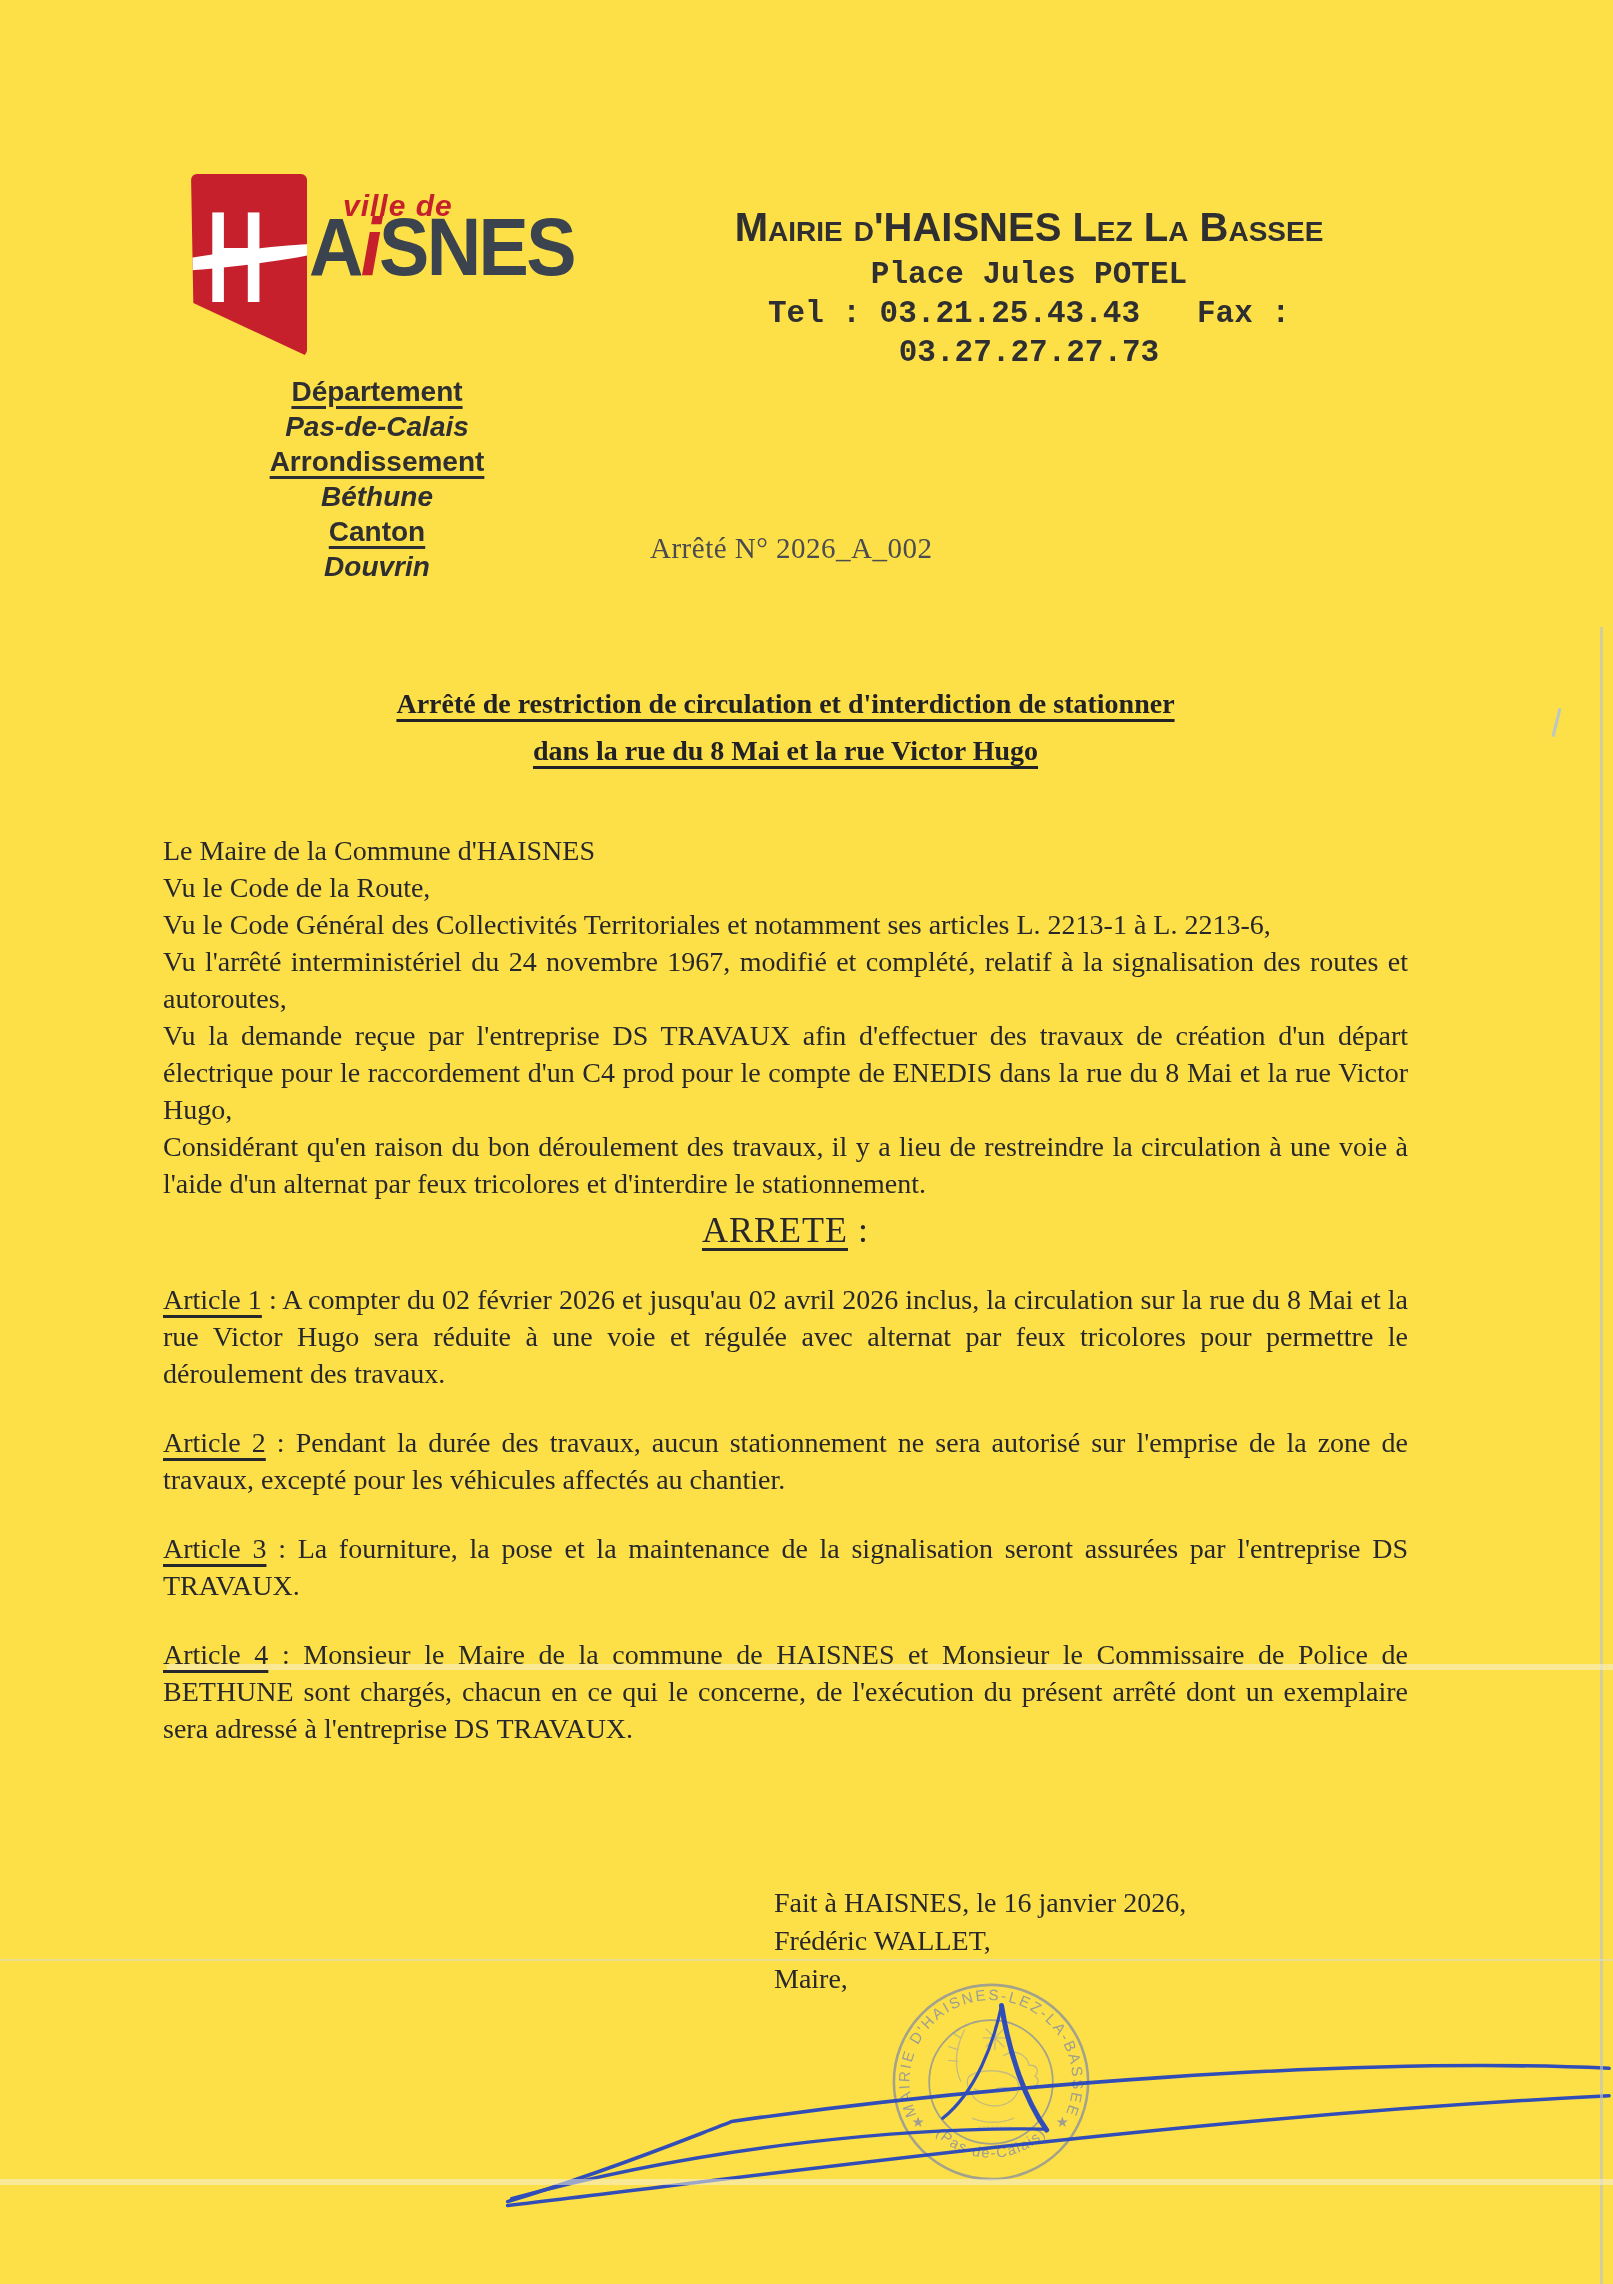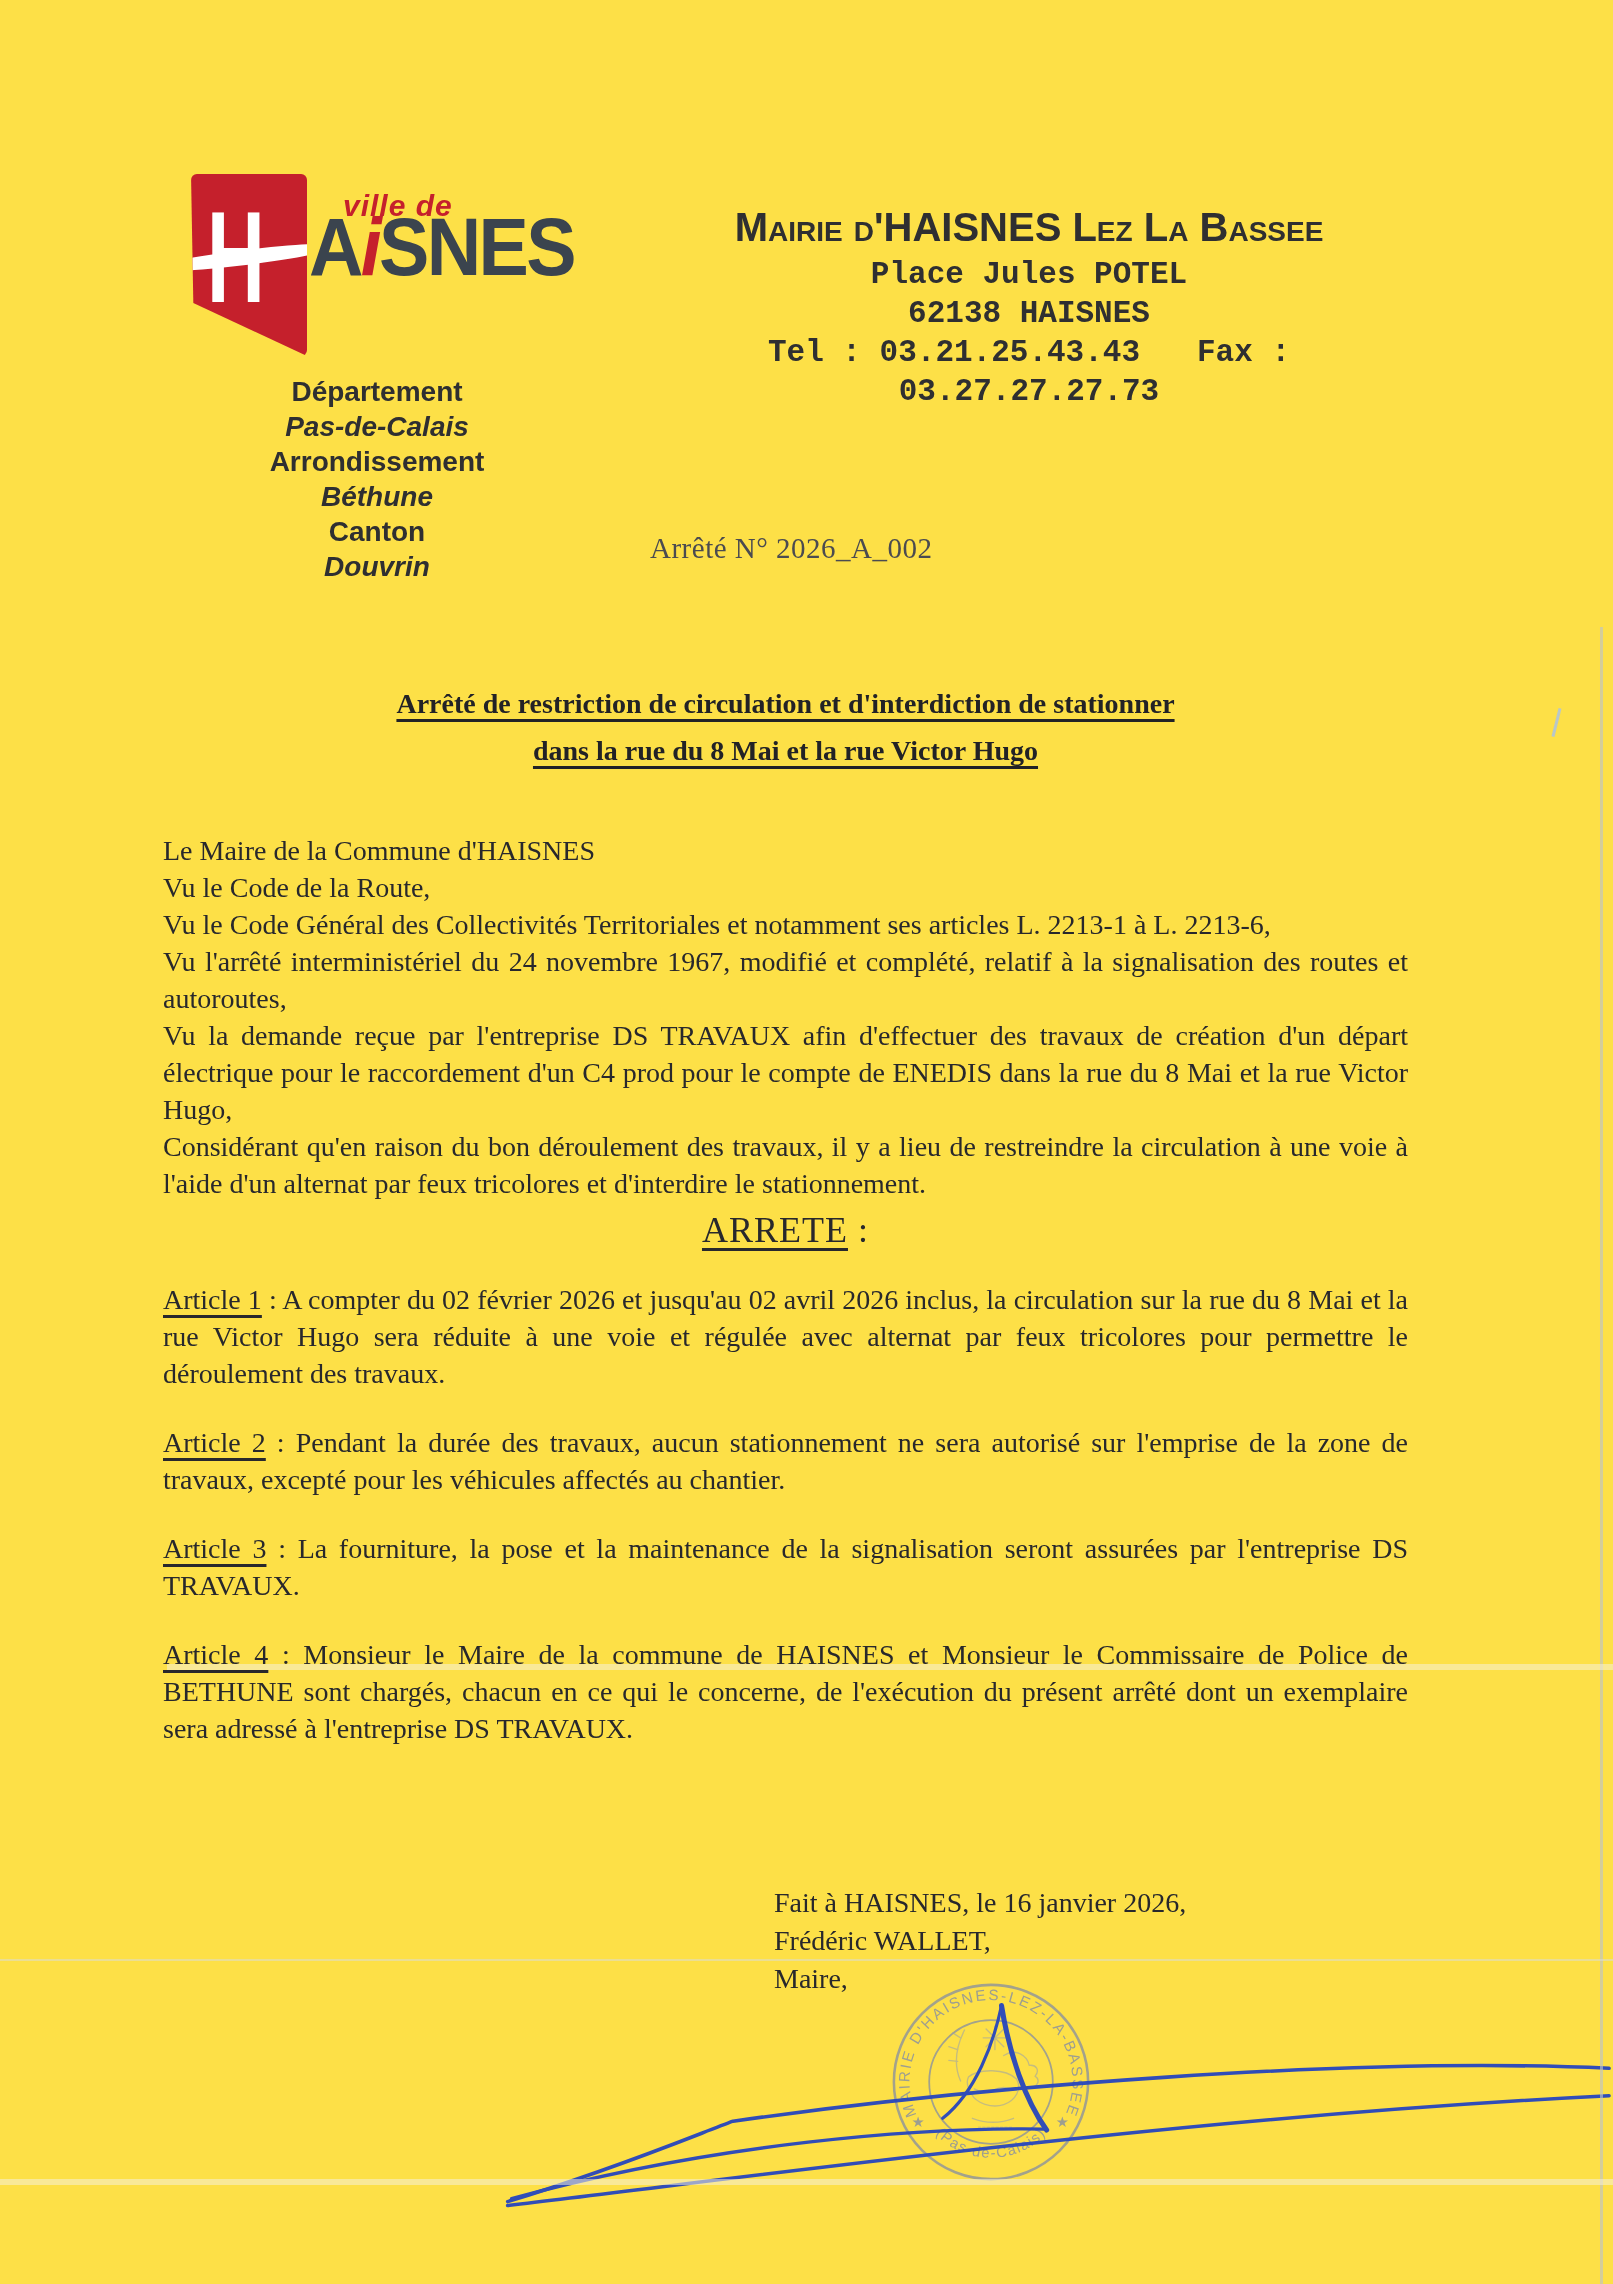--- a/index.html
+++ b/index.html
@@ -48,21 +48,21 @@
   .m-title { font-size:40px; line-height:47px; font-variant:small-caps; margin-bottom:3.9px; }
   .m-line { font-size:31px; line-height:39px;font-family:Liberation Mono, monospace; }
   .contacts .gap { display:inline-block; width:57px; }
 
   
   .admin {
     position:absolute; left:230px; top:374px; width:294px; text-align:center;
     font-family:"Liberation Sans", sans-serif; font-weight:bold;
     font-size:28px; line-height:35px; color:#2f2f31;
   }
-  .a-label { text-decoration-thickness:2.5px; text-underline-offset:4.9px; }
+  .a-label { text-decoration:underline; text-decoration-thickness:2.5px; text-underline-offset:4.9px; }
   .a-value { font-style:italic; }
 
   
   .ref { position:absolute; left:650px; top:532px; font-size:29px; color:#4b4b50; letter-spacing:0.5px; }
 
   
   .doc-title {
     position:absolute; left:163px; top:680px; width:1245px; text-align:center;
     font-weight:bold; font-size:28px; line-height:47px; color:#222226;
   }
@@ -101,21 +101,20 @@
       <span class="h-letter">H</span>
       <span class="swoosh"></span>
     </div>
     <div class="villede">ville de</div>
     <div class="wordmark"><span>A</span><span class="red-i">i</span><span>SNES</span></div>
   </div>
 
   <header class="letterhead">
     <div class="m-title">Mairie d'HAISNES Lez La Bassee</div>
     <div class="m-line">Place Jules POTEL</div>
-    <div class="m-line">62138 HAISNES</div>
     <div class="m-line contacts"><span>Tel : 03.21.25.43.43</span><span class="gap"></span><span>Fax : 03.27.27.27.73</span></div>
   </header>
 
   <aside class="admin">
     <div class="a-label">Département</div>
     <div class="a-value">Pas-de-Calais</div>
     <div class="a-label">Arrondissement</div>
     <div class="a-value">Béthune</div>
     <div class="a-label">Canton</div>
     <div class="a-value">Douvrin</div>

